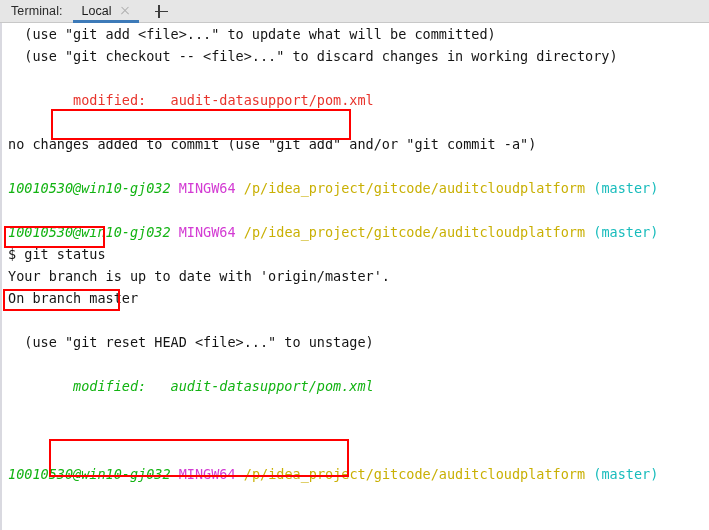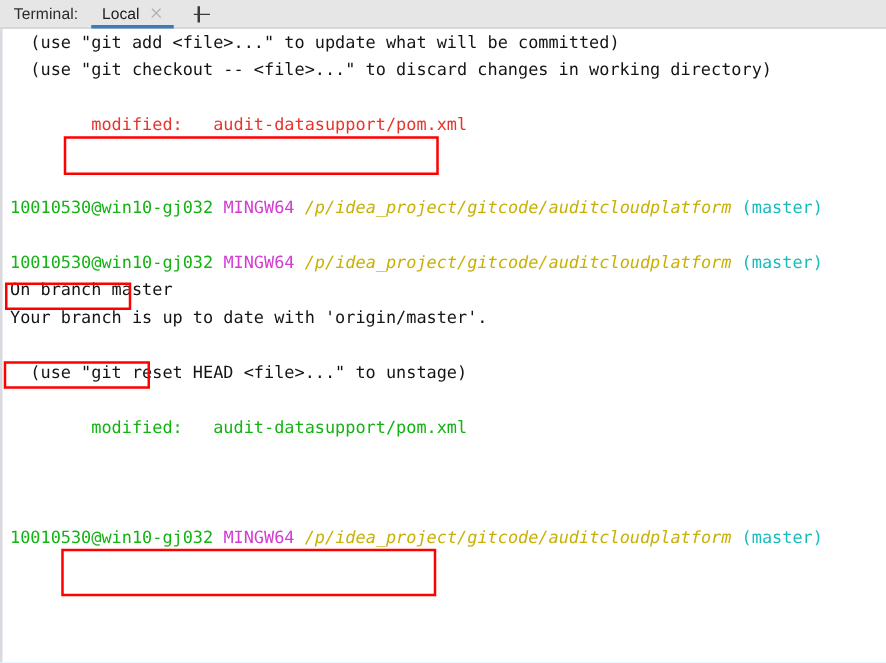--- a/index.html
+++ b/index.html
@@ -10,21 +10,21 @@
   body {
     width: 709px;
     height: 530px;
     overflow: hidden;
     font-family: "DejaVu Sans Mono", "Liberation Mono", monospace;
   }
   .app {
     position: relative;
     width: 709px;
     height: 530px;
-    background: #7dd3fc;
+    background: #b91c1c;
   }
 
   
   .tabbar {
     position: absolute;
     left: 0; top: 0;
     width: 709px;
     height: 23px;
     background: #e6e6e6;
     border-bottom: 1px solid #c8c8c8;
@@ -120,23 +120,23 @@
     line-height: 22px;
     font-size: 13.5px;
     white-space: pre;
     color: #141414;
     padding-left: 6px;
     box-sizing: border-box;
   }
   .line.blank { color: transparent; }
 
   
-  .c-green   { color: #12b312; }
+  .c-green   { color: #12b312; font-style: italic; }
   .c-magenta { color: #d33bd3; }
-  .c-yellow  { color: #c9b004; font-style: italic; }
+  .c-yellow  { color: #c9b004; }
   .c-cyan    { color: #18bcbc; }
   .c-red     { color: #e8342c; }
   .c-default { color: #141414; }
 
   
   .redbox {
     position: absolute;
     border: 2px solid #ff0000;
     box-sizing: border-box;
     pointer-events: none;
@@ -157,26 +157,28 @@
     <div class="tab-add"></div>
   </div>
 
   <div class="terminal">
     <div class="lines" id="lines">
         <div class="line"><span class="c-default">  (use "git add &lt;file&gt;..." to update what will be committed)</span></div>
         <div class="line"><span class="c-default">  (use "git checkout -- &lt;file&gt;..." to discard changes in working directory)</span></div>
         <div class="line blank"> </div>
         <div class="line"><span class="c-red">        modified:   audit-datasupport/pom.xml</span></div>
         <div class="line blank"> </div>
+        <div class="line"><span class="c-default">no changes added to commit (use "git add" and/or "git commit -a")</span></div>
         <div class="line blank"> </div>
         <div class="line"><span class="c-green">10010530@win10-gj032</span><span class="c-default"> </span><span class="c-magenta">MINGW64</span><span class="c-default"> </span><span class="c-yellow">/p/idea_project/gitcode/auditcloudplatform</span><span class="c-default"> </span><span class="c-cyan">(master)</span></div>
         <div class="line blank"> </div>
         <div class="line"><span class="c-green">10010530@win10-gj032</span><span class="c-default"> </span><span class="c-magenta">MINGW64</span><span class="c-default"> </span><span class="c-yellow">/p/idea_project/gitcode/auditcloudplatform</span><span class="c-default"> </span><span class="c-cyan">(master)</span></div>
+        <div class="line"><span class="c-default">$ git status</span></div>
+        <div class="line"><span class="c-default">Your branch is up to date with 'origin/master'.</span></div>
         <div class="line"><span class="c-default">On branch master</span></div>
-        <div class="line"><span class="c-default">Your branch is up to date with 'origin/master'.</span></div>
         <div class="line blank"> </div>
         <div class="line"><span class="c-default">  (use "git reset HEAD &lt;file&gt;..." to unstage)</span></div>
         <div class="line blank"> </div>
         <div class="line"><span class="c-green">        modified:   audit-datasupport/pom.xml</span></div>
         <div class="line blank"> </div>
         <div class="line blank"> </div>
         <div class="line blank"> </div>
         <div class="line"><span class="c-green">10010530@win10-gj032</span><span class="c-default"> </span><span class="c-magenta">MINGW64</span><span class="c-default"> </span><span class="c-yellow">/p/idea_project/gitcode/auditcloudplatform</span><span class="c-default"> </span><span class="c-cyan">(master)</span></div>
         <div class="line"></div>
       </div>

